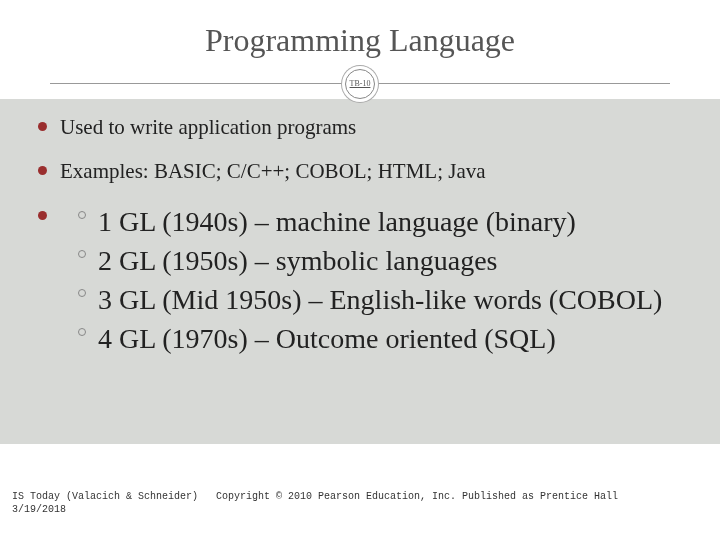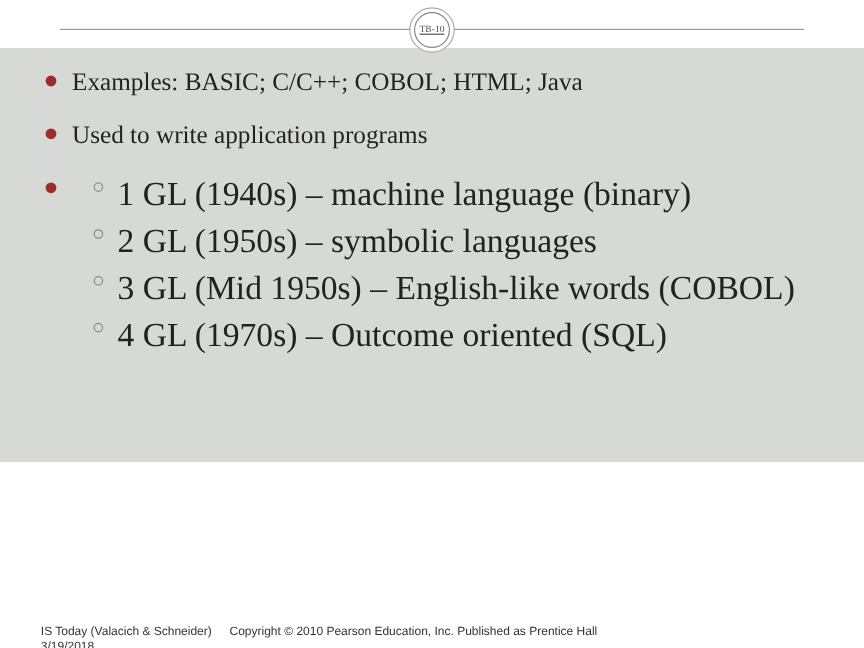--- a/index.html
+++ b/index.html
@@ -105,51 +105,53 @@
     left: 0;
     top: 9px;
     width: 8px;
     height: 8px;
     border: 1.5px solid #888;
     border-radius: 50%;
     box-sizing: border-box;
   }
   .footer {
     position: absolute;
-    bottom: 4px;
+    bottom: 24px;
     left: 12px;
     font-size: 10px;
     color: #333;
-    font-family: Liberation Sans, sans-serif;
+    font-family: Liberation Mono, monospace;
     line-height: 1.3;
-    margin-left: 22px;
   }
   .footer .src {
     display: inline-block;
     margin-right: 12px;
   }
 </style>
 </head>
 <body>
 
 <div class="slide">
 
+  <div class="title-area">
+    <h1 class="title">Programming Language</h1>
+  </div>
 
   <div class="badge-wrap">
     <div class="hr-line"></div>
     <div class="badge">TB-10</div>
   </div>
 
   <div class="content">
     <ul class="b1">
       <li>
-        <span>Examples: BASIC; C/C++; COBOL; HTML; Java</span>
+        <span>Used to write application programs</span>
       </li>
       <li>
-        <span>Used to write application programs</span>
+        <span>Examples: BASIC; C/C++; COBOL; HTML; Java</span>
       </li>
       <li>
         <ul class="b2">
           <li>1 GL (1940s) – machine language (binary)</li>
           <li>2 GL (1950s) – symbolic languages</li>
           <li>3 GL (Mid 1950s) – English-like words (COBOL)</li>
           <li>4 GL (1970s) – Outcome oriented (SQL)</li>
         </ul>
       </li>
     </ul>

